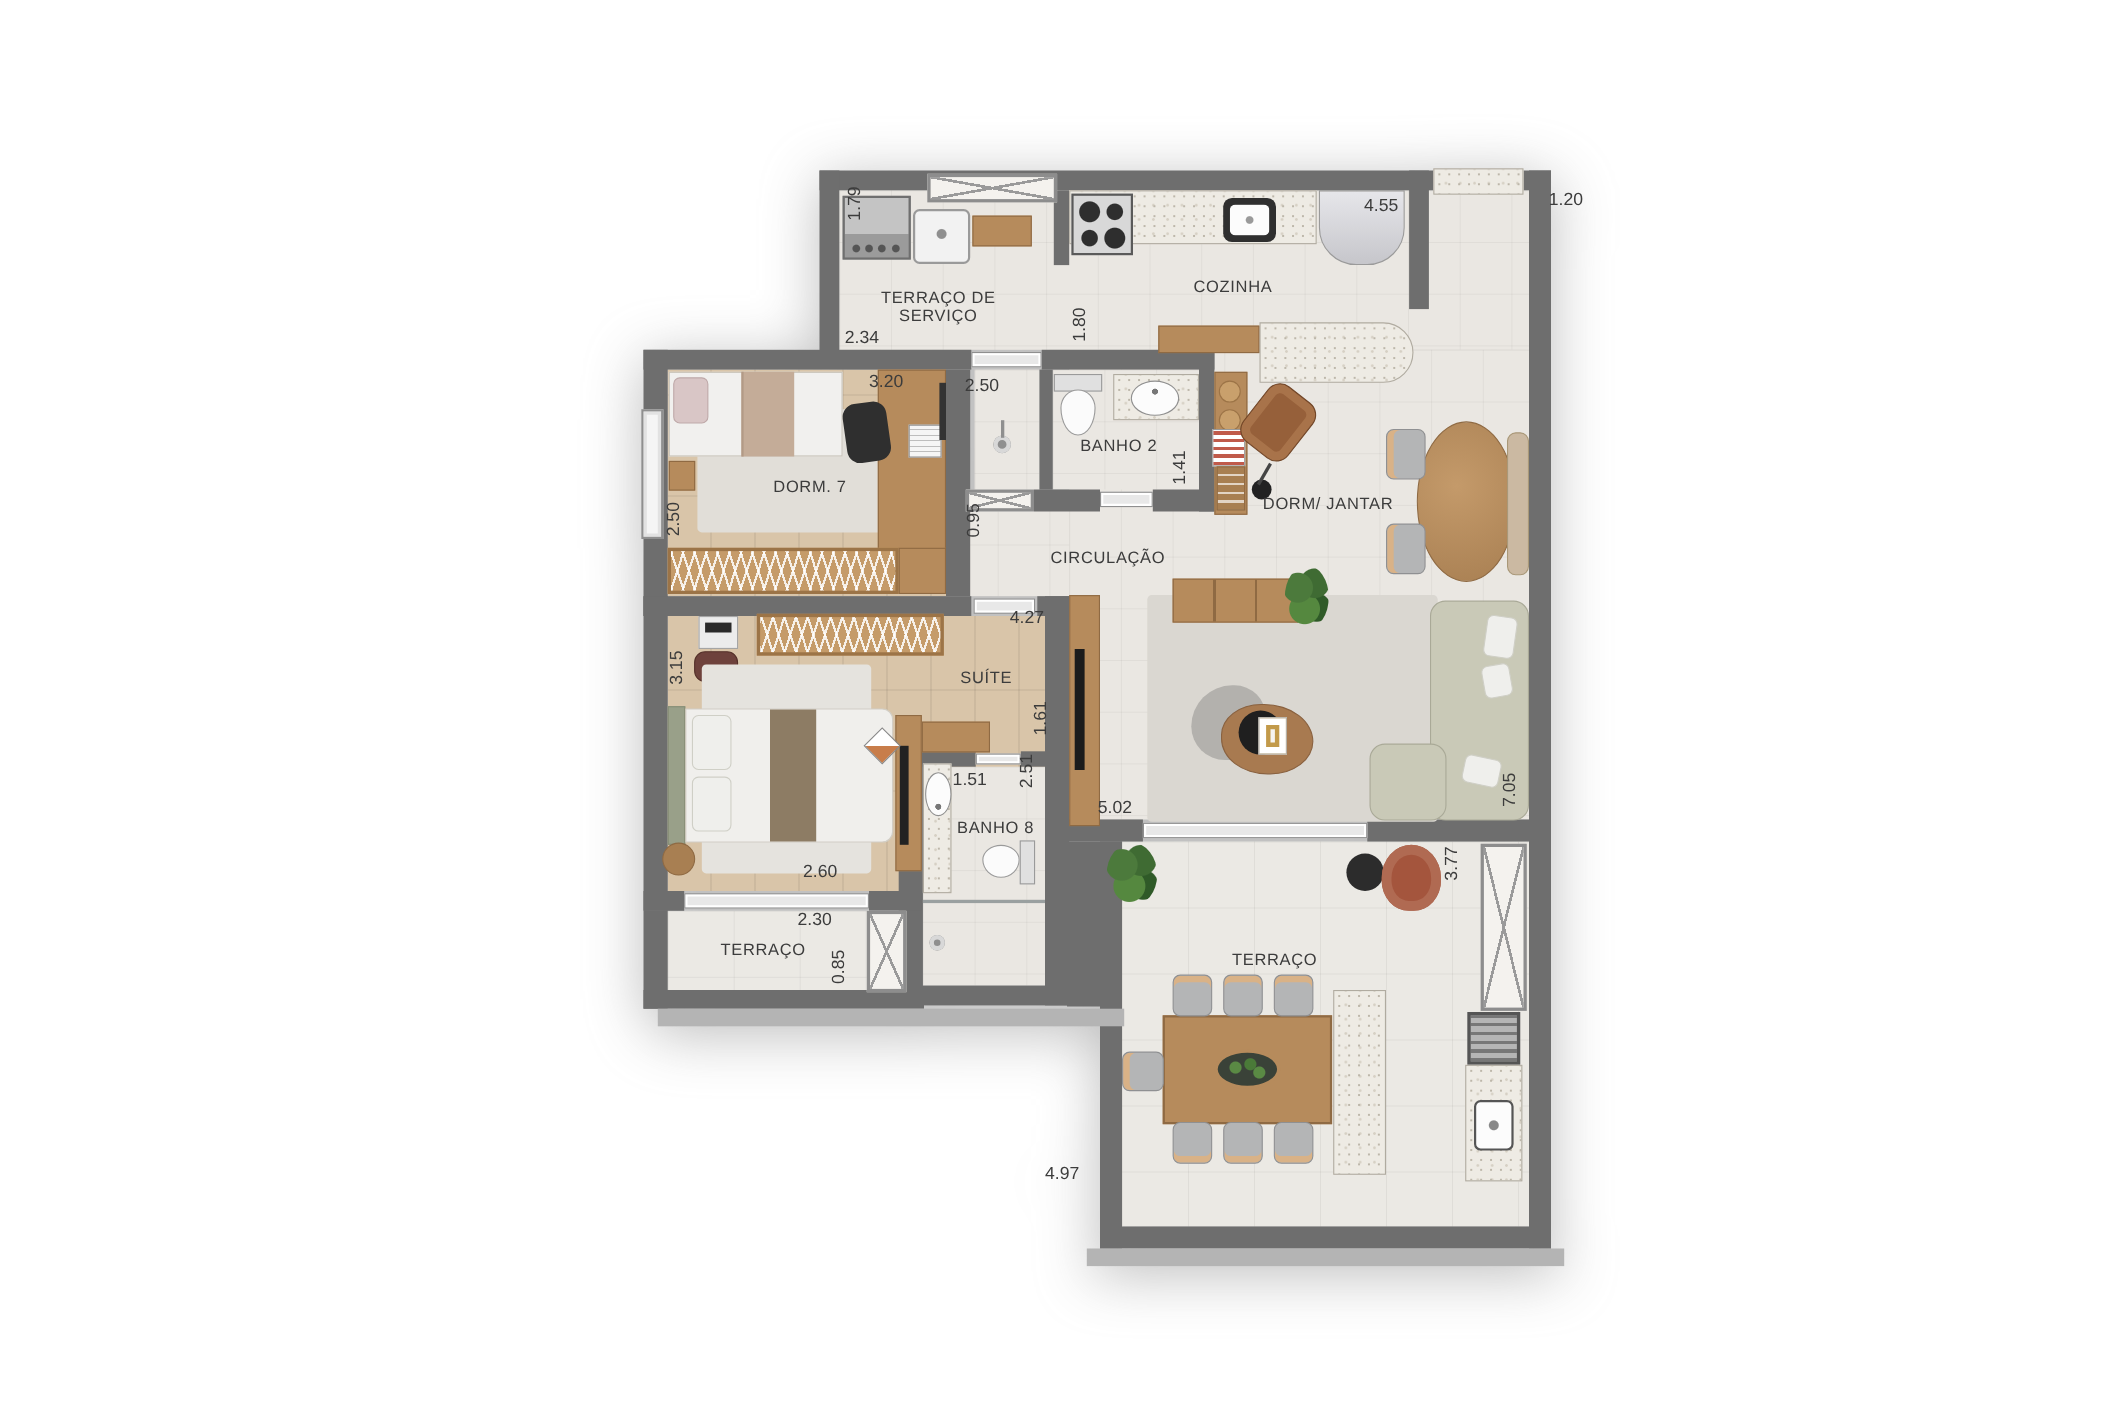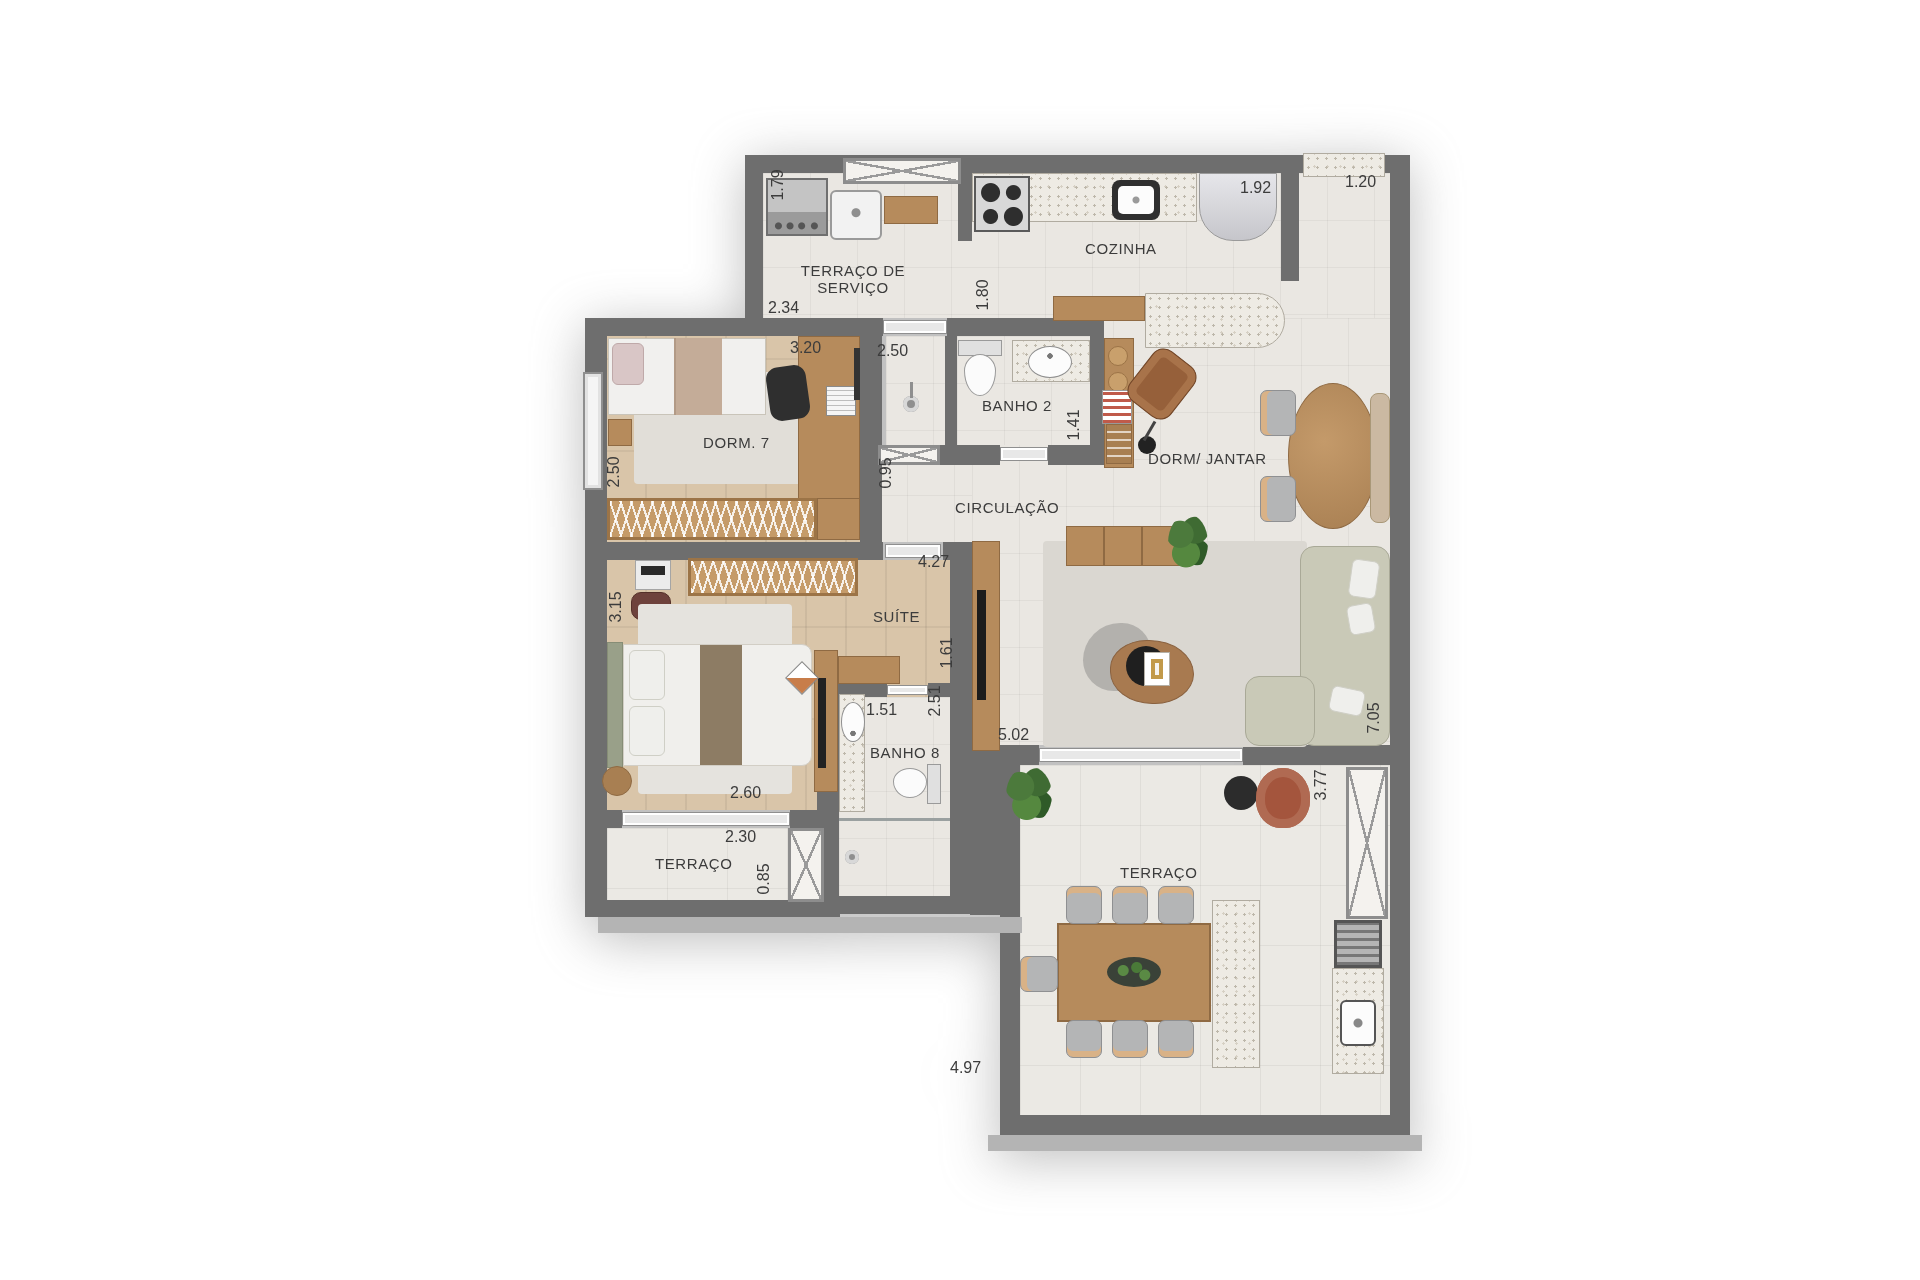--- a/index.html
+++ b/index.html
@@ -223,34 +223,34 @@
   <div class="chair trimB" style="left:1158px;top:1020px;width:36px;height:38px"></div>
   <div class="chair trimL" style="left:1020px;top:956px;width:38px;height:36px"></div>
   <div class="granite" style="left:1212px;top:900px;width:48px;height:168px"></div>
   <div class="appliance" style="left:1334px;top:920px;width:48px;height:48px;background:#b5b5b5;border:3px solid #555;
        background-image:repeating-linear-gradient(0deg,#777 0 3px,transparent 3px 8px)"></div>
   <div class="granite" style="left:1332px;top:968px;width:52px;height:106px"></div>
   <div class="appliance" style="left:1340px;top:1000px;width:36px;height:46px;background:#fcfcfc;border:2px solid #555;border-radius:6px;
        background-image:radial-gradient(circle at 50% 50%,#888 0 4px,transparent 5px)"></div>
 
   <div class="lbl lblc" style="left:797px;top:262px;width:112px">TERRAÇO DE SERVIÇO</div>
-  <div class="lbl" style="left:1085px;top:240px">COZINHA</div>
+  <div class="lbl" style="left:1085px;top:252px">COZINHA</div>
   <div class="lbl" style="left:703px;top:434px">DORM. 7</div>
   <div class="lbl" style="left:982px;top:397px">BANHO 2</div>
   <div class="lbl" style="left:955px;top:499px">CIRCULAÇÃO</div>
   <div class="lbl" style="left:1148px;top:450px">DORM/ JANTAR</div>
   <div class="lbl" style="left:873px;top:608px">SUÍTE</div>
   <div class="lbl" style="left:870px;top:744px">BANHO 8</div>
   <div class="lbl" style="left:655px;top:855px">TERRAÇO</div>
   <div class="lbl" style="left:1120px;top:864px">TERRAÇO</div>
 
   <div class="dim rot" style="left:762px;top:176px">1.79</div>
   <div class="dim" style="left:768px;top:299px">2.34</div>
-  <div class="dim" style="left:1240px;top:179px">1.92</div>
-  <div class="dim" style="left:1345px;top:173px">1.20</div>
+  <div class="dim" style="left:1240px;top:179px">4.55</div>
+  <div class="dim" style="left:1408px;top:173px">1.20</div>
   <div class="dim rot" style="left:967px;top:286px">1.80</div>
   <div class="dim" style="left:790px;top:339px">3.20</div>
   <div class="dim rot" style="left:598px;top:463px">2.50</div>
   <div class="dim" style="left:877px;top:342px">2.50</div>
   <div class="dim rot" style="left:1058px;top:416px">1.41</div>
   <div class="dim rot" style="left:870px;top:464px">0.95</div>
   <div class="dim" style="left:918px;top:553px">4.27</div>
   <div class="dim rot" style="left:931px;top:644px">1.61</div>
   <div class="dim rot" style="left:600px;top:598px">3.15</div>
   <div class="dim" style="left:866px;top:701px">1.51</div>

